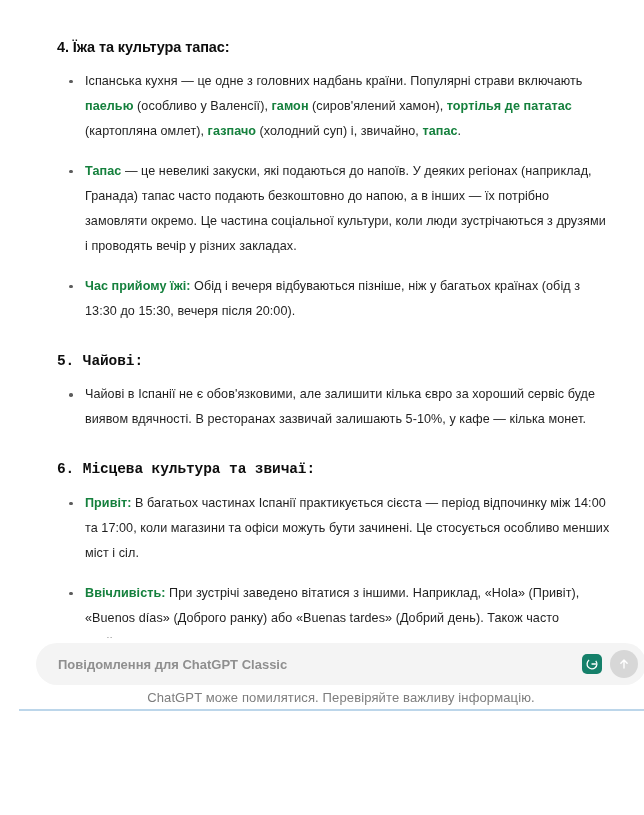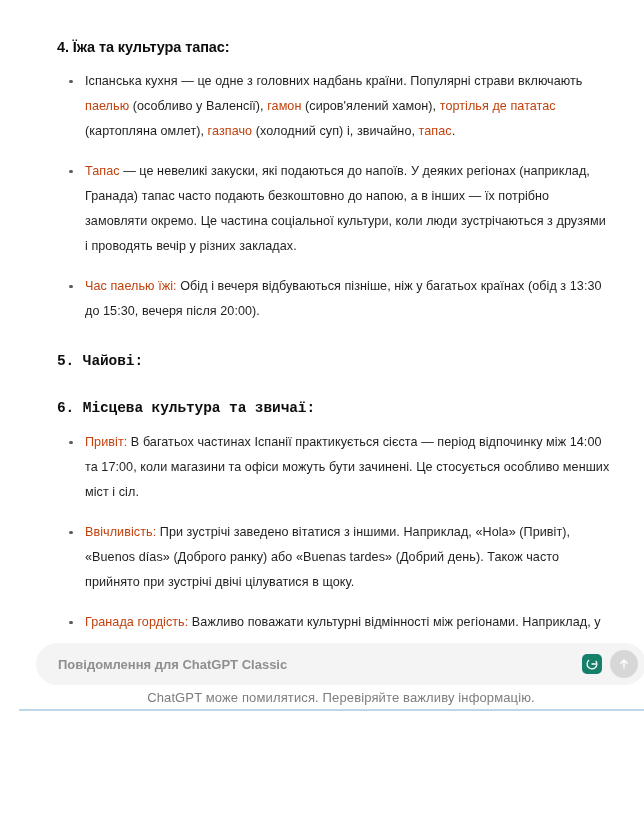--- a/index.html
+++ b/index.html
@@ -66,21 +66,21 @@
   ul.bullets > li::before {
     content: "";
     position: absolute;
     left: 12px;
     top: 11px;
     width: 3.5px;
     height: 3.5px;
     background: #5c5c5c;
     border-radius: 50%;
   }
-  .b { font-weight: normal; color: #c2410c; }
+  .b { font-weight: bold; color: #15803d; }
 
   
   .bottom-fade {
     position: absolute;
     left: 0;
     right: 0;
     bottom: 0;
     height: 26px;
     background: linear-gradient(to bottom, rgba(255,255,255,0) 0%, rgba(255,255,255,0.85) 55%, #ffffff 100%);
     pointer-events: none;
@@ -221,25 +221,30 @@
 
       <h3 class="section-heading">4. Їжа та культура тапас:</h3>
       <ul class="bullets">
         <li>
           <span>Іспанська кухня — це одне з головних надбань країни. Популярні страви включають </span><span class="b">паелью</span><span> (особливо у Валенсії), </span><span class="b">гамон</span><span> (сиров'ялений хамон), </span><span class="b">тортілья де пататас</span><span> (картопляна омлет), </span><span class="b">газпачо</span><span> (холодний суп) і, звичайно, </span><span class="b">тапас</span><span>.</span>
         </li>
         <li>
           <span class="b">Тапас</span><span> — це невеликі закуски, які подаються до напоїв. У деяких регіонах (наприклад, Гранада) тапас часто подають безкоштовно до напою, а в інших — їх потрібно замовляти окремо. Це частина соціальної культури, коли люди зустрічаються з друзями і проводять вечір у різних закладах.</span>
         </li>
         <li>
-          <span class="b">Час паелью їжі:</span><span> Обід і вечеря відбуваються пізніше, ніж у багатьох країнах (обід з 13:30 до 15:30, вечеря після 20:00).</span>
+          <span class="b">Час прийому їжі:</span><span> Обід і вечеря відбуваються пізніше, ніж у багатьох країнах (обід з 13:30 до 15:30, вечеря після 20:00).</span>
         </li>
       </ul>
 
       <h3 class="section-heading spaced">5. Чайові:</h3>
+      <ul class="bullets">
+        <li>
+          <span>Чайові в Іспанії не є обов'язковими, але залишити кілька євро за хороший сервіс буде виявом вдячності. В ресторанах зазвичай залишають 5-10%, у кафе — кілька монет.</span>
+        </li>
+      </ul>
 
       <h3 class="section-heading spaced">6. Місцева культура та звичаї:</h3>
       <ul class="bullets">
         <li>
           <span class="b">Привіт:</span><span> В багатьох частинах Іспанії практикується сієста — період відпочинку між 14:00 та 17:00, коли магазини та офіси можуть бути зачинені. Це стосується особливо менших міст і сіл.</span>
         </li>
         <li>
           <span class="b">Ввічливість:</span><span> При зустрічі заведено вітатися з іншими. Наприклад, «Hola» (Привіт), «Buenos días» (Доброго ранку) або «Buenas tardes» (Добрий день). Також часто прийнято при зустрічі двічі цілуватися в щоку.</span>
         </li>
         <li>

